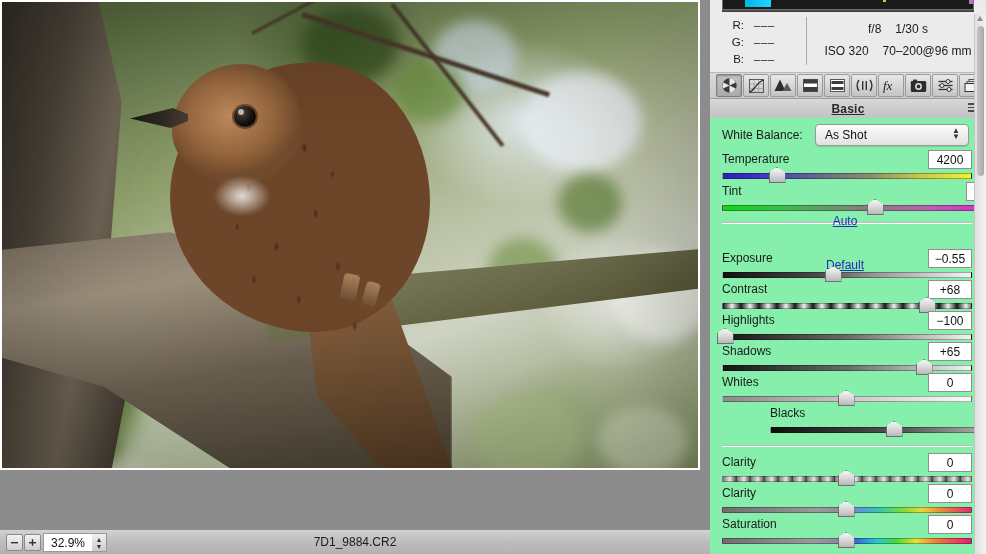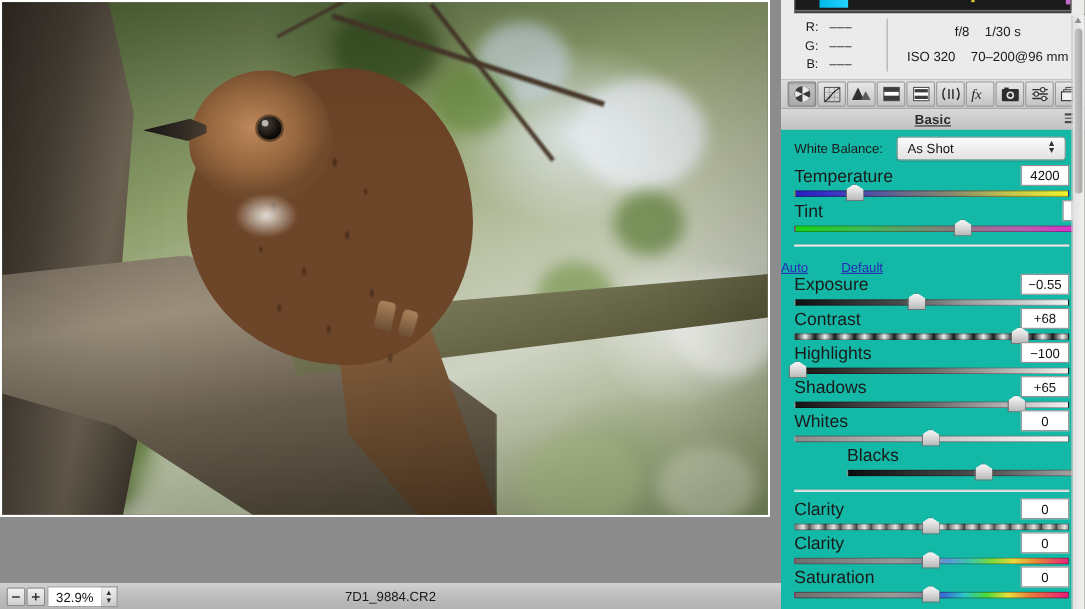--- a/index.html
+++ b/index.html
@@ -227,22 +227,22 @@
     background:linear-gradient(180deg,#d8d8d8,#c2c2c2);
     border-bottom:1px solid #9c9c9c;
     display:flex;align-items:center;justify-content:center;
   }
   #panel-title{font-size:12px;font-weight:bold;color:#2a2a2a;letter-spacing:.2px;text-decoration:underline;}
   #panel-menu-icon{position:absolute;right:9px;top:4px;display:flex;flex-direction:column;gap:2px;}
   #panel-menu-icon i{display:block;width:9px;height:1.5px;background:#4a4a4a;}
 
   #panel-body{
     position:absolute;left:0;top:118px;width:270px;height:436px;
-    background:#14b8a6;
-    border-right:3px solid #4d7c0f;
+    background:#86efac;
+    border-right:6px solid #4d7c0f;
     overflow:hidden;
   }
 
   
   #wb-row{
     position:absolute;left:0;top:4px;width:270px;height:26px;
     display:flex;align-items:center;
   }
   #wb-label{margin-left:12px;font-size:12px;color:#1a1a1a;}
   #wb-select{
@@ -254,21 +254,21 @@
   }
   #wb-value{margin-left:9px;font-size:12px;color:#111;}
   #wb-arrows{
     position:absolute;right:8px;top:3px;display:flex;flex-direction:column;
     align-items:center;line-height:6px;font-size:8px;color:#333;
   }
 
   
   .slider-block{position:relative;height:31px;margin:0 0 0 0;}
   .slider-block .s-label{
-    position:absolute;left:12px;top:0;font-size:16px;color:#1a1a1a;
+    position:absolute;left:12px;top:0;font-size:12px;color:#1a1a1a;
   }
   .slider-block .s-field{
     position:absolute;right:8px;top:-2px;width:42px;height:17px;
     background:#fff;border:1px solid #8f8f8f;
     display:flex;align-items:center;justify-content:center;
     font-size:12px;color:#111;
   }
   .slider-block .s-track{
     position:absolute;left:12px;right:8px;top:21px;height:6px;
     border-radius:1px;border:1px solid rgba(0,0,0,.30);
@@ -293,21 +293,21 @@
   .tk-vibrance{background:linear-gradient(90deg,#6e6e6e 0%,#9a9a9a 38%,#8a8a9a 48%,#5a9ad8 56%,#3ac8a8 64%,#7ad83a 72%,#e8d83a 80%,#e88a3a 88%,#e8267a 100%);}
   .tk-saturation{background:linear-gradient(90deg,#6e6e6e 0%,#9a9a9a 36%,#8a8a9a 46%,#3a6ad8 54%,#2ac8c8 62%,#4ad83a 70%,#e8e03a 78%,#e8803a 86%,#e81a7a 100%);}
 
   .panel-divider{
     position:absolute;left:12px;right:8px;height:1px;
     background:#bdbdbd;border-bottom:1px solid #fdfdfd;
   }
 
   #auto-default-row{
     position:absolute;left:0;top:116px;width:270px;height:18px;
-    display:flex;justify-content:flex-start;align-items:center;gap:30px;
+    display:flex;justify-content:center;align-items:center;gap:30px;flex-direction:column;
   }
   .link-btn{
     font-size:12px;color:#2a2ab8;text-decoration:underline;cursor:default;
   }
 
   
   #panel-scrollbar{
     position:absolute;right:0;top:14px;width:11px;bottom:0;
     background:linear-gradient(90deg,#e0e0e0,#f2f2f2);
     border-left:1px solid #c4c4c4;

